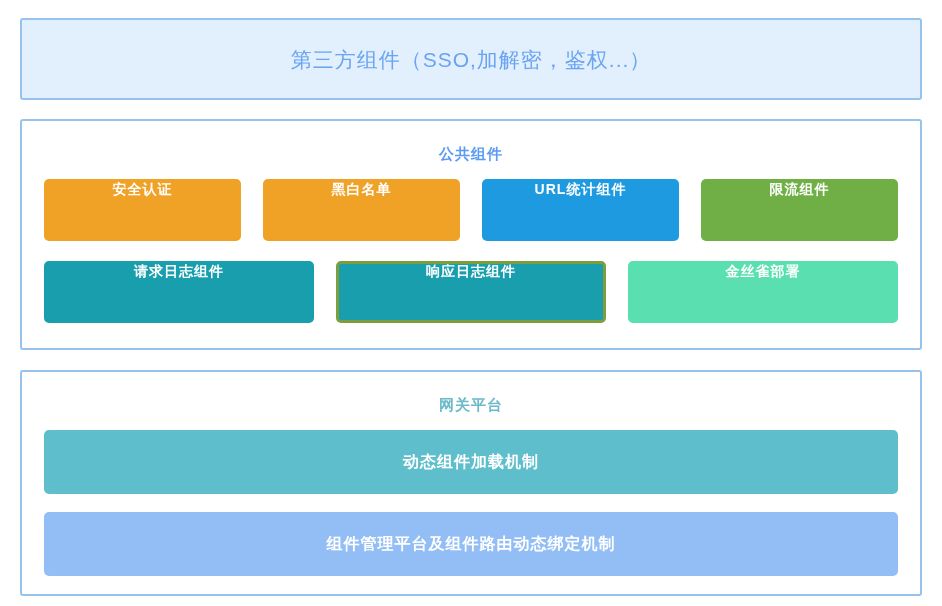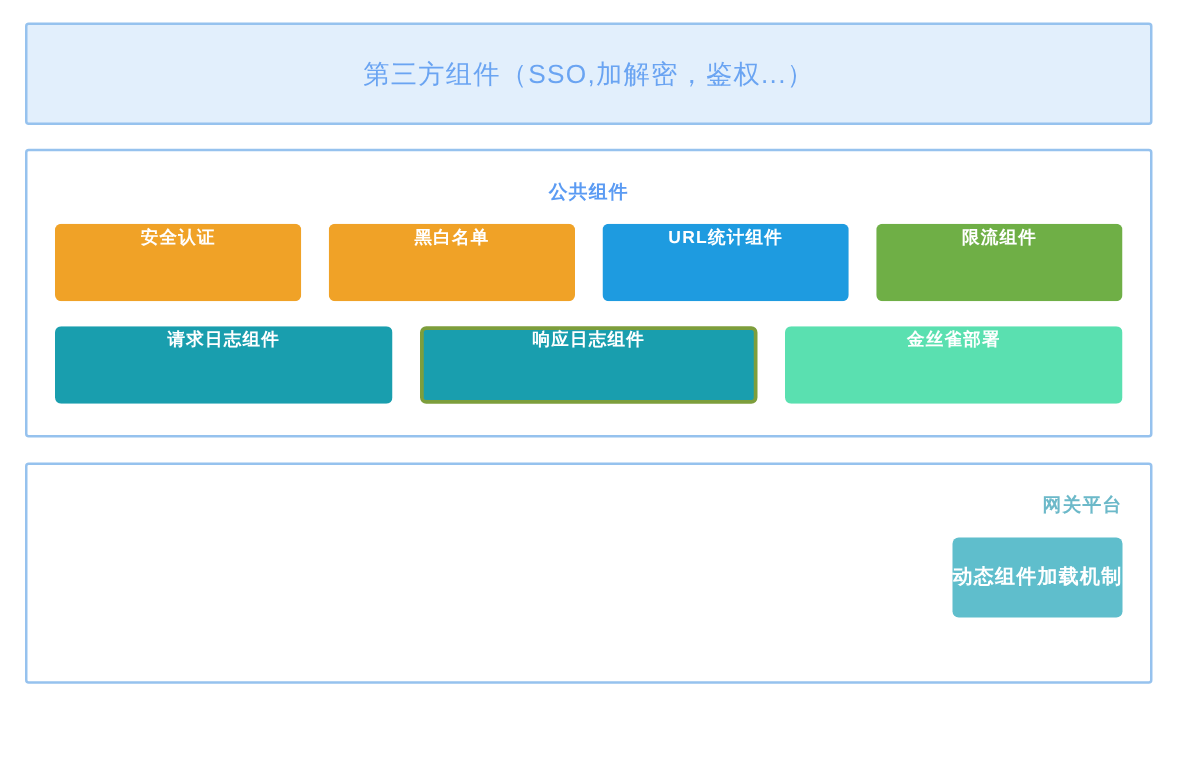--- a/index.html
+++ b/index.html
@@ -94,21 +94,20 @@
   }
   .tile.selected {
     border-color: #7d9e3c;
   }
 
   
   .panel-gateway {
     margin-top: 20px;
     flex: 1 1 auto;
     padding: 12px 22px 18px 22px;
-    align-items: flex-end;
   }
   .bar {
     box-sizing: border-box;
     height: 64px;
     border-radius: 5px;
     display: flex;
     align-items: center;
     justify-content: center;
     color: #ffffff;
     font-size: 16px;
@@ -157,15 +156,18 @@
       </div>
     </div>
   </div>
 
   <div class="panel panel-gateway" style="border-color: rgb(150, 194, 238);">
     <div class="panel-title teal" style="color: rgb(108, 185, 201);">网关平台</div>
 
     <div class="bar" id="b0" style="background: rgb(95, 190, 204);">
       <span>动态组件加载机制</span>
     </div>
+    <div class="bar" id="b1" style="background: rgb(146, 189, 245);">
+      <span>组件管理平台及组件路由动态绑定机制</span>
+    </div>
   </div>
 
 </div>
 
 </body></html>

